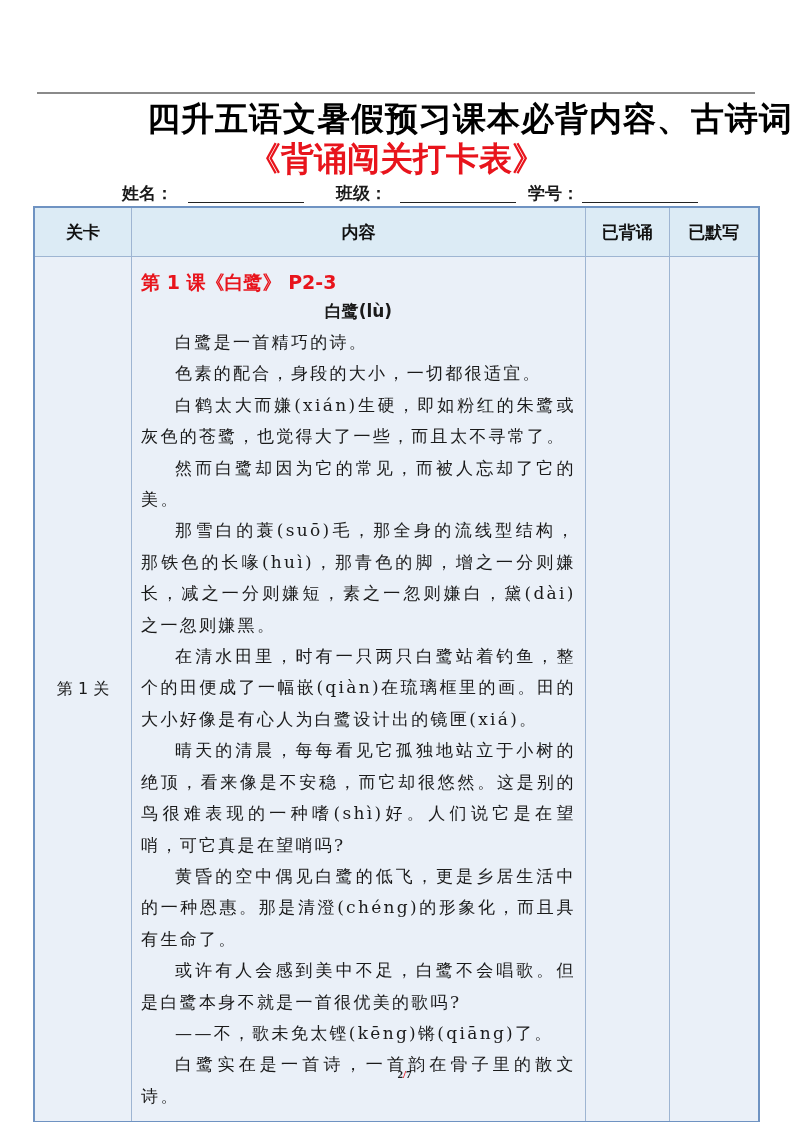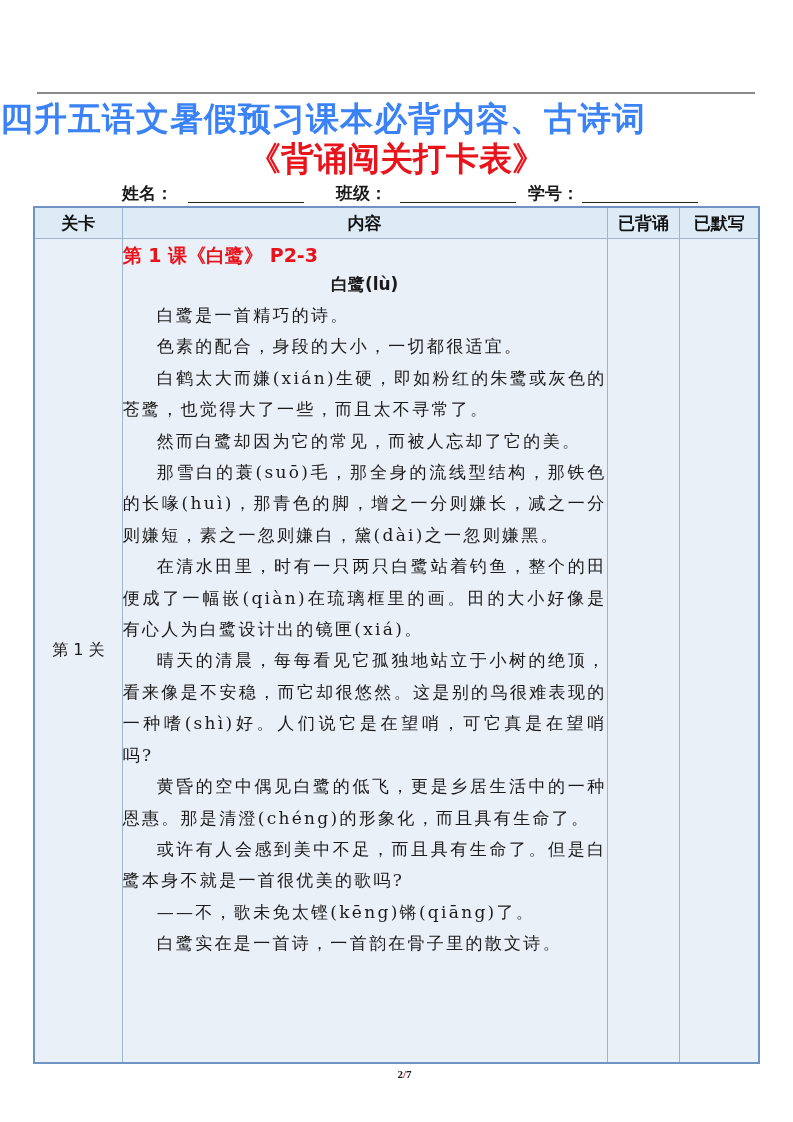--- a/index.html
+++ b/index.html
@@ -2,41 +2,41 @@
 <html><head>
 <meta charset="utf-8">
 <style>
   html, body { margin:0; padding:0; }
   body {
     width:793px; height:1122px; background:#ffffff; position:relative; overflow:hidden;
     font-family: "DejaVu Serif", "Liberation Serif", serif; color:#1a1a1a;
   }
   .top-rule { position:absolute; left:37px; top:92px; width:718px; height:2px; background:#8a8a8a; }
   .title {
-    position:absolute; left:0; top:97px; width:793px; text-align:left;
-    font-size:33px; font-weight:bold; color:#3b82f6; letter-spacing:1px; line-height:44px;
+    position:absolute; left:0; top:97px; width:793px; text-align:right;
+    font-size:33px; font-weight:bold; color:#000000; letter-spacing:1px; line-height:44px;
     font-family: "DejaVu Sans", sans-serif;
   }
   .subtitle {
     position:absolute; left:0; top:137px; width:793px; text-align:center;
     font-size:33px; font-weight:bold; color:#e8141c; line-height:44px;
     font-family: "DejaVu Sans", sans-serif;
   }
   .info-row {
     position:absolute; left:0; top:180px; width:793px; height:26px;
     font-size:17px; font-weight:bold; font-family:"DejaVu Sans", sans-serif;padding-left:48px;
   }
   .info-row .lbl { position:absolute; top:2px; }
   .info-row .line { position:absolute; top:22px; height:1px; background:#222; }
   table.sheet {
     position:absolute; left:33px; top:206px; width:727px; border-collapse:collapse;
     background:#eaf0f8;
   }
   table.sheet td, table.sheet th {
-    border:1px solid #9eb5d2; padding:0;margin-left:48px;
+    border:1px solid #9eb5d2; padding:9px;margin-left:48px;
   }
   table.sheet { border:2px solid #6f93c2; }
   table.sheet th {
     background:#dcebf5; height:30px; font-size:17px; font-weight:bold;
     font-family:"DejaVu Sans", sans-serif; color:#111;
   }
   .col-level { width:87px; }
   .col-content { width:486px; }
   .col-recited { width:72px; }
   .col-dictated { width:78px; }
@@ -89,21 +89,21 @@
         <div class="lesson-title">第 1 课《白鹭》  P2-3</div>
         <div class="poem-title">白鹭(lù)</div>
         <p class="para">白鹭是一首精巧的诗。</p>
         <p class="para">色素的配合，身段的大小，一切都很适宜。</p>
         <p class="para">白鹤太大而嫌(xián)生硬，即如粉红的朱鹭或灰色的苍鹭，也觉得大了一些，而且太不寻常了。</p>
         <p class="para">然而白鹭却因为它的常见，而被人忘却了它的美。</p>
         <p class="para">那雪白的蓑(suō)毛，那全身的流线型结构，那铁色的长喙(huì)，那青色的脚，增之一分则嫌长，减之一分则嫌短，素之一忽则嫌白，黛(dài)之一忽则嫌黑。</p>
         <p class="para">在清水田里，时有一只两只白鹭站着钓鱼，整个的田便成了一幅嵌(qiàn)在琉璃框里的画。田的大小好像是有心人为白鹭设计出的镜匣(xiá)。</p>
         <p class="para">晴天的清晨，每每看见它孤独地站立于小树的绝顶，看来像是不安稳，而它却很悠然。这是别的鸟很难表现的一种嗜(shì)好。人们说它是在望哨，可它真是在望哨吗?</p>
         <p class="para">黄昏的空中偶见白鹭的低飞，更是乡居生活中的一种恩惠。那是清澄(chéng)的形象化，而且具有生命了。</p>
-        <p class="para">或许有人会感到美中不足，而且具有生命了。但是白鹭本身不就是一首很优美的歌吗?</p>
+        <p class="para">或许有人会感到美中不足，白鹭不会唱歌。但是白鹭本身不就是一首很优美的歌吗?</p>
         <p class="para">——不，歌未免太铿(kēng)锵(qiāng)了。</p>
         <p class="para">白鹭实在是一首诗，一首韵在骨子里的散文诗。</p>
       </td>
       <td class="check-cell"></td>
       <td class="check-cell"></td>
     </tr>
   </tbody>
 </table>
 
 <div class="page-num">

